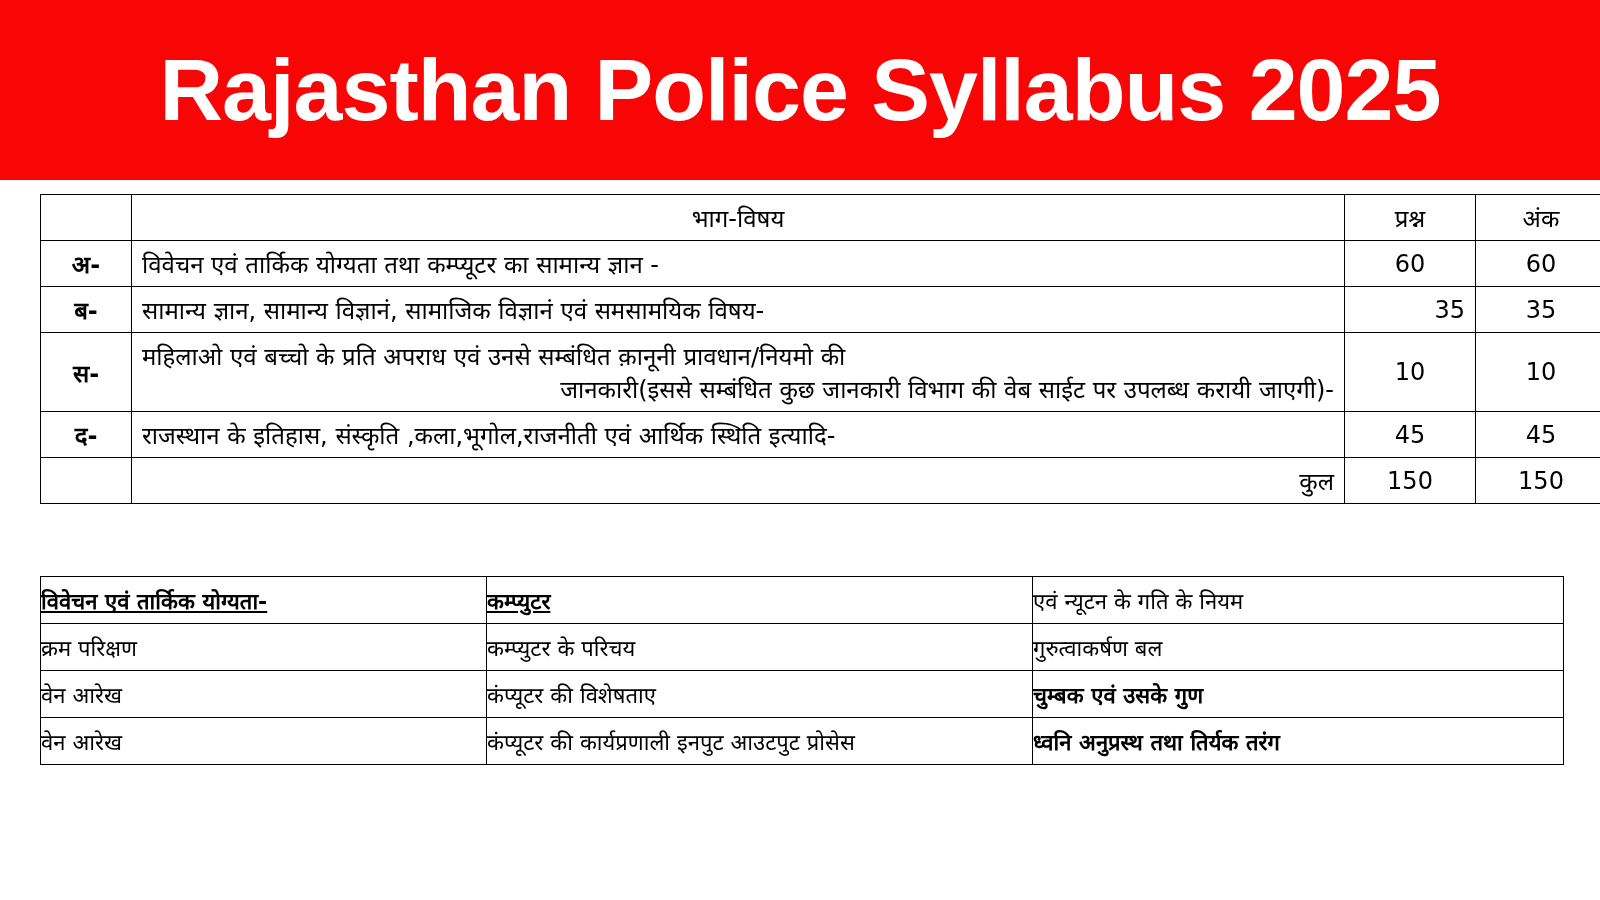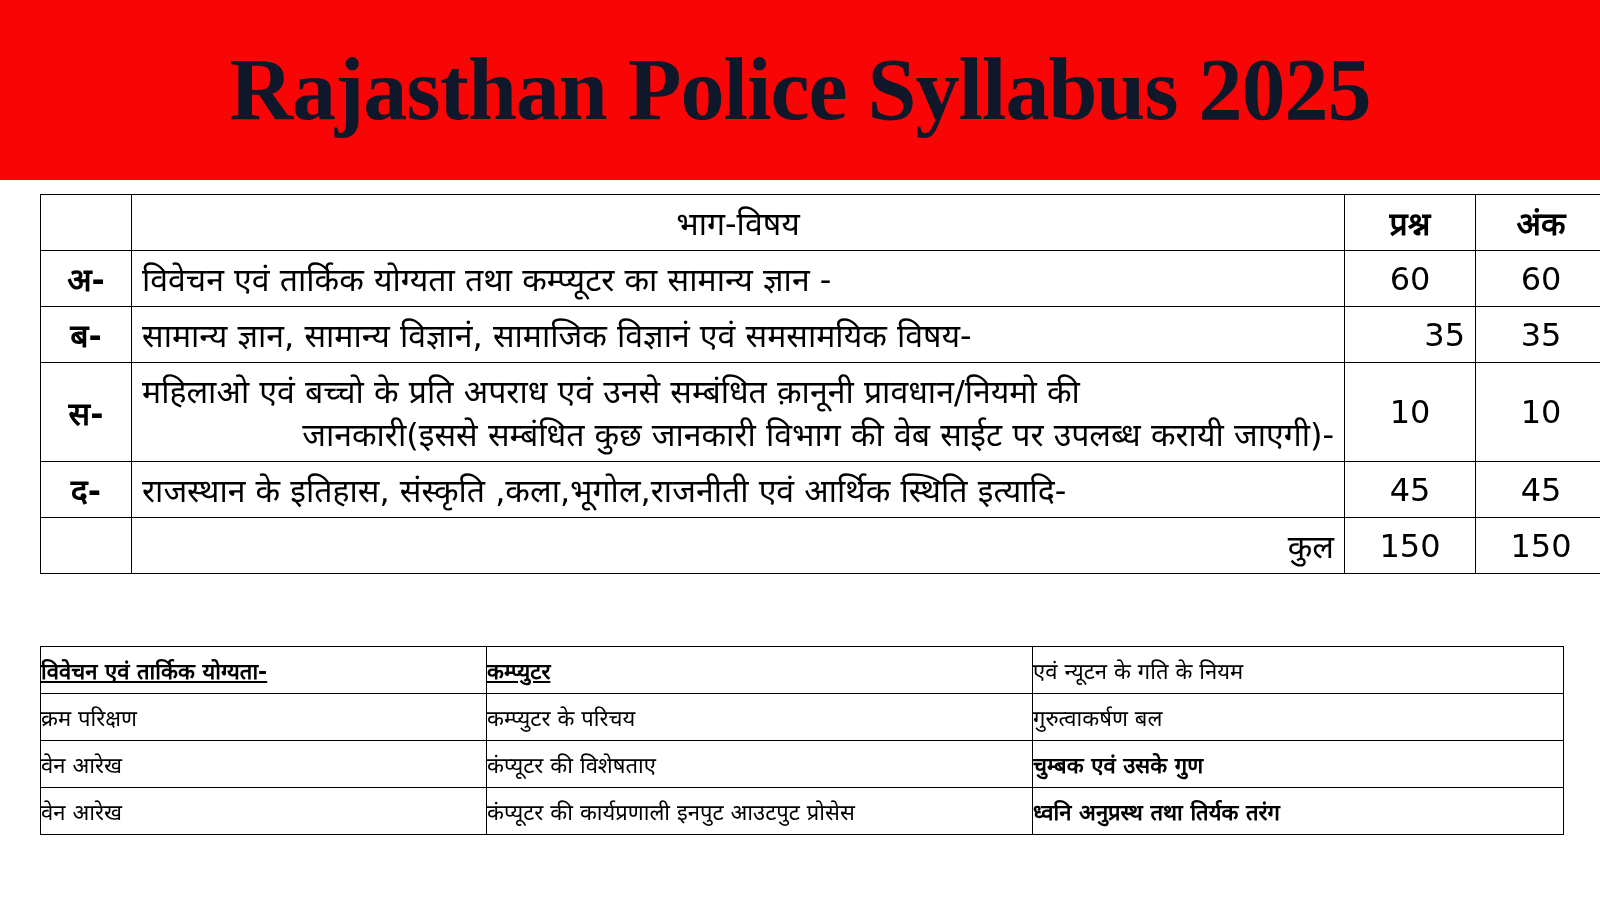--- a/index.html
+++ b/index.html
@@ -19,53 +19,53 @@
   .banner {
     background: #fa0505;
     height: 180px;
     display: flex;
     align-items: center;
     justify-content: center;
     width: 1600px;
     box-sizing: border-box;
   }
   .banner-title {
-    color: #0f172a;
-    font-family: Liberation Serif, serif;
+    color: #ffffff;
+    font-family: Liberation Sans, sans-serif;
     font-weight: bold;
     font-size: 88px;
     line-height: 1;
     letter-spacing: -1px;
     white-space: nowrap;
   }
 
   
   .table-wrap {
     padding: 14px 40px 0 40px;
     box-sizing: border-box;
   }
   table.pattern {
     border-collapse: collapse;
     width: 1520px;
     table-layout: fixed;
   }
   table.pattern td {
     border: 1.6px solid #000;
     padding: 6px 10px;
-    font-size: 32px;
+    font-size: 24px;
     vertical-align: middle;
     font-family: "DejaVu Sans", sans-serif;
   }
   .col-code   { width: 70px;  text-align: center; font-weight: bold; font-size: 25px; }
   .col-sub    { width: 1192px; }
   .col-q      { width: 110px; text-align: center; }
   .col-m      { width: 110px; text-align: center; }
 
   .head-sub   { text-align: center; font-size: 25px; }
-  .head-q, .head-m { font-size: 22px; font-weight: bold; }
+  .head-q, .head-m { font-size: 22px; }
 
   .num { font-family: "Liberation Sans", sans-serif; font-size: 25px; margin-left: 8px; }
   .num-right { text-align: right; padding-right: 14px; }
   .num-center { text-align: center; }
   .total-label { text-align: right; font-size: 25px; }
 
   .sub-line2 { display: block; text-align: right; }
 
   
   .table-wrap2 {

